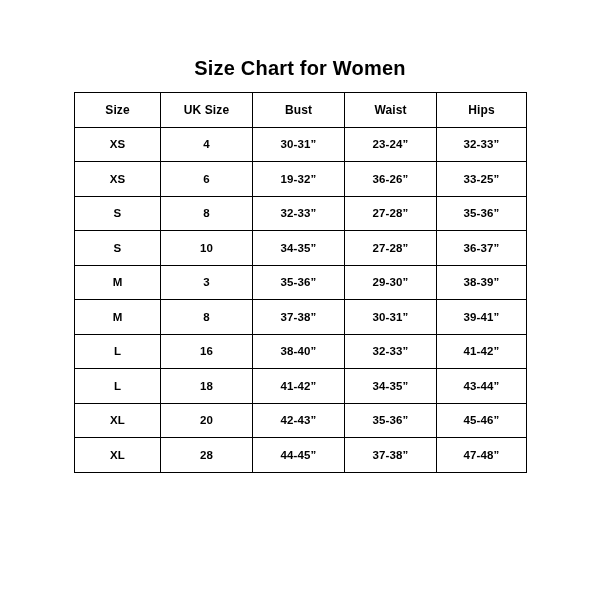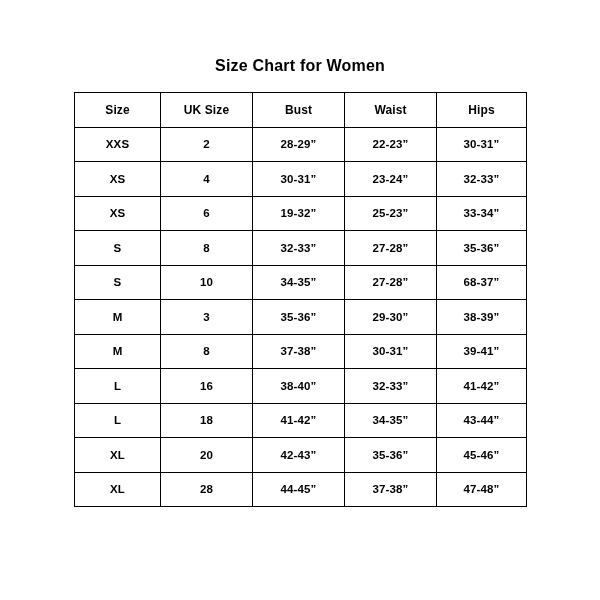--- a/index.html
+++ b/index.html
@@ -19,21 +19,21 @@
     height: 600px;
     position: relative;
     box-sizing: border-box;
   }
   .chart-title {
     position: absolute;
     top: 57px;
     left: 0;
     width: 600px;
     text-align: center;
-    font-size: 16px;
+    font-size: 20px;
     font-weight: bold;
     letter-spacing: 0.2px;
   }
   .table-wrap {
     position: absolute;
     top: 92px;
     left: 74px;
     width: 452px;
   }
   table.size-table {
@@ -82,53 +82,46 @@
         <tr>
           <th>Size</th>
           <th>UK Size</th>
           <th>Bust</th>
           <th>Waist</th>
           <th>Hips</th>
         </tr>
       </thead>
       <tbody>
         <tr>
-          <td>XXS</td>
-          <td>2</td>
-          <td>28-29”</td>
-          <td>22-23”</td>
-          <td>30-31”</td>
-        </tr>
-        <tr>
           <td>XS</td>
           <td>4</td>
           <td>30-31”</td>
           <td>23-24”</td>
           <td>32-33”</td>
         </tr>
         <tr>
           <td>XS</td>
           <td>6</td>
           <td>19-32”</td>
-          <td>25-23”</td>
-          <td>33-34”</td>
+          <td>36-26”</td>
+          <td>33-25”</td>
         </tr>
         <tr>
           <td>S</td>
           <td>8</td>
           <td>32-33”</td>
           <td>27-28”</td>
           <td>35-36”</td>
         </tr>
         <tr>
           <td>S</td>
           <td>10</td>
           <td>34-35”</td>
           <td>27-28”</td>
-          <td>68-37”</td>
+          <td>36-37”</td>
         </tr>
         <tr>
           <td>M</td>
           <td>3</td>
           <td>35-36”</td>
           <td>29-30”</td>
           <td>38-39”</td>
         </tr>
         <tr>
           <td>M</td>

